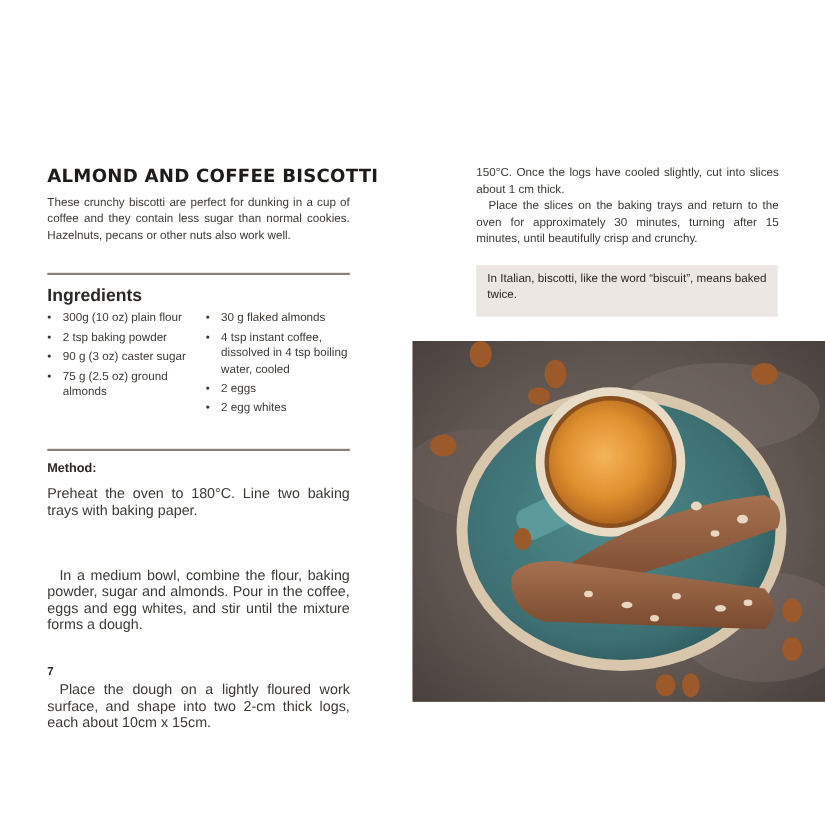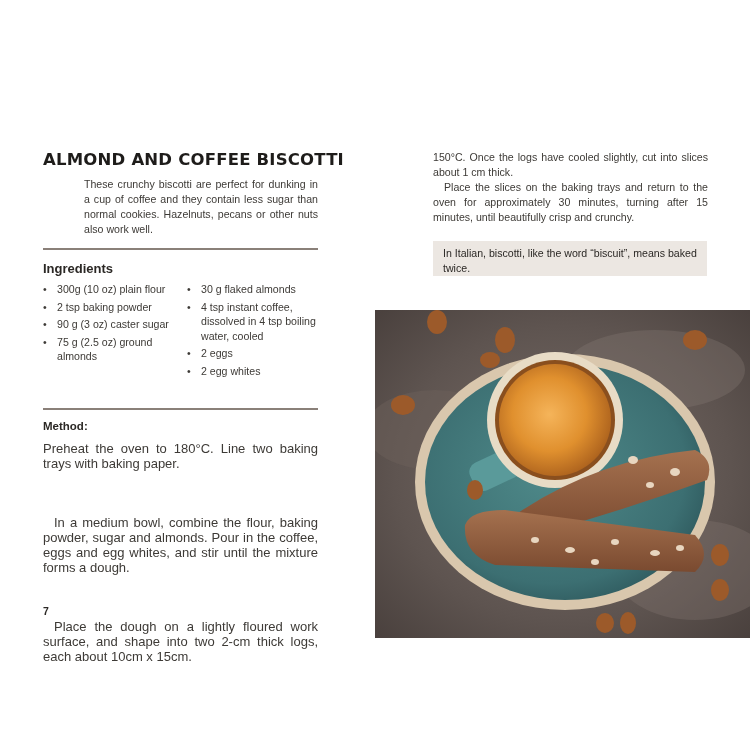--- a/index.html
+++ b/index.html
@@ -2,44 +2,44 @@
 <html><head>
   <meta charset="utf-8">
   <style>
     * { box-sizing: border-box; margin: 0; padding: 0; }
     html, body { width: 750px; height: 750px; background: #ffffff; overflow: hidden; }
     body { position: relative; font-family: "Liberation Sans", "DejaVu Sans", sans-serif; color: #3d3a36; }
 
     .left-col { position: absolute; left: 43px; top: 150px; width: 275px; }
     .title { font-family: "DejaVu Sans", sans-serif; font-weight: bold; font-size: 16.5px; letter-spacing: 0.2px; color: #1e1c1a; line-height: 20px; white-space: nowrap; }
     .subtitle { font-family: "Liberation Serif", serif; font-style: italic; font-size: 15px; color: #6b5e55; line-height: 18px; margin-top: 1px; }
-    .intro { font-size: 10.6px; line-height: 15px; text-align: justify; margin-top: 7px; color: #3d3a36; margin-left: 41px; }
+    .intro { font-size: 10.6px; line-height: 15px; text-align: justify; margin-top: 7px; color: #3d3a36; }
 
     .divider { height: 2px; background: #8a8079; width: 275px; }
     .divider-1 { position: absolute; left: 43px; top: 248px; }
     .divider-2 { position: absolute; left: 43px; top: 408px; }
 
-    .ingredients-heading { position: absolute; left: 43px; top: 261px; font-size: 13px; font-weight: bold; color: #2b2825; }
+    .ingredients-heading { position: absolute; left: 43px; top: 261px; font-size: 16px; font-weight: bold; color: #2b2825; }
     .ing-col { position: absolute; list-style: none; font-size: 10.6px; line-height: 14.5px; color: #3d3a36; }
     .ing-col-1 { left: 43px; top: 282px; width: 140px; }
     .ing-col-2 { left: 187px; top: 282px; width: 135px; }
     .ing-col li { position: relative; padding-left: 14px; margin-bottom: 3px; }
     .ing-col li .bullet { position: absolute; left: 0; top: 0; }
 
     .method-heading { position: absolute; left: 43px; top: 420px; font-size: 11.5px; font-weight: bold; color: #2b2825; }
     .method-body { position: absolute; left: 43px; top: 441px; width: 275px; font-size: 13px; line-height: 15px; text-align: justify; color: #3d3a36; }
     .method-body p { margin: 0; }
     .method-body p.indent { text-indent: 11px; margin-top: 44px; }
 
     .page-number { position: absolute; left: 43px; top: 605px; font-size: 10.5px; font-weight: bold; color: #2b2825; }
 
     .right-col { position: absolute; left: 433px; top: 150px; width: 275px; font-size: 10.6px; line-height: 15px; text-align: justify; color: #3d3a36; }
     .right-col p.indent { text-indent: 11px; }
 
-    .callout { position: absolute; left: 433px; top: 241px; width: 274px; height: 35px; background: #ece7e2; padding: 5px 10px; font-size: 10.6px; line-height: 15px; color: #2b2825; }
+    .callout { position: absolute; left: 433px; top: 241px; width: 274px; height: 47px; background: #ece7e2; padding: 5px 10px; font-size: 10.6px; line-height: 15px; color: #2b2825; }
 
     .photo { position: absolute; left: 375px; top: 310px; width: 375px; height: 328px; overflow: hidden; background: #5b504a; }
     .photo svg { display: block; }
   </style>
 </head>
 <body>
 
 <div class="left-col">
   <h1 class="title">ALMOND AND COFFEE BISCOTTI</h1>
   <p class="intro">These crunchy biscotti are perfect for dunking in a cup of coffee and they contain less sugar than normal cookies. Hazelnuts, pecans or other nuts also work well.</p>

